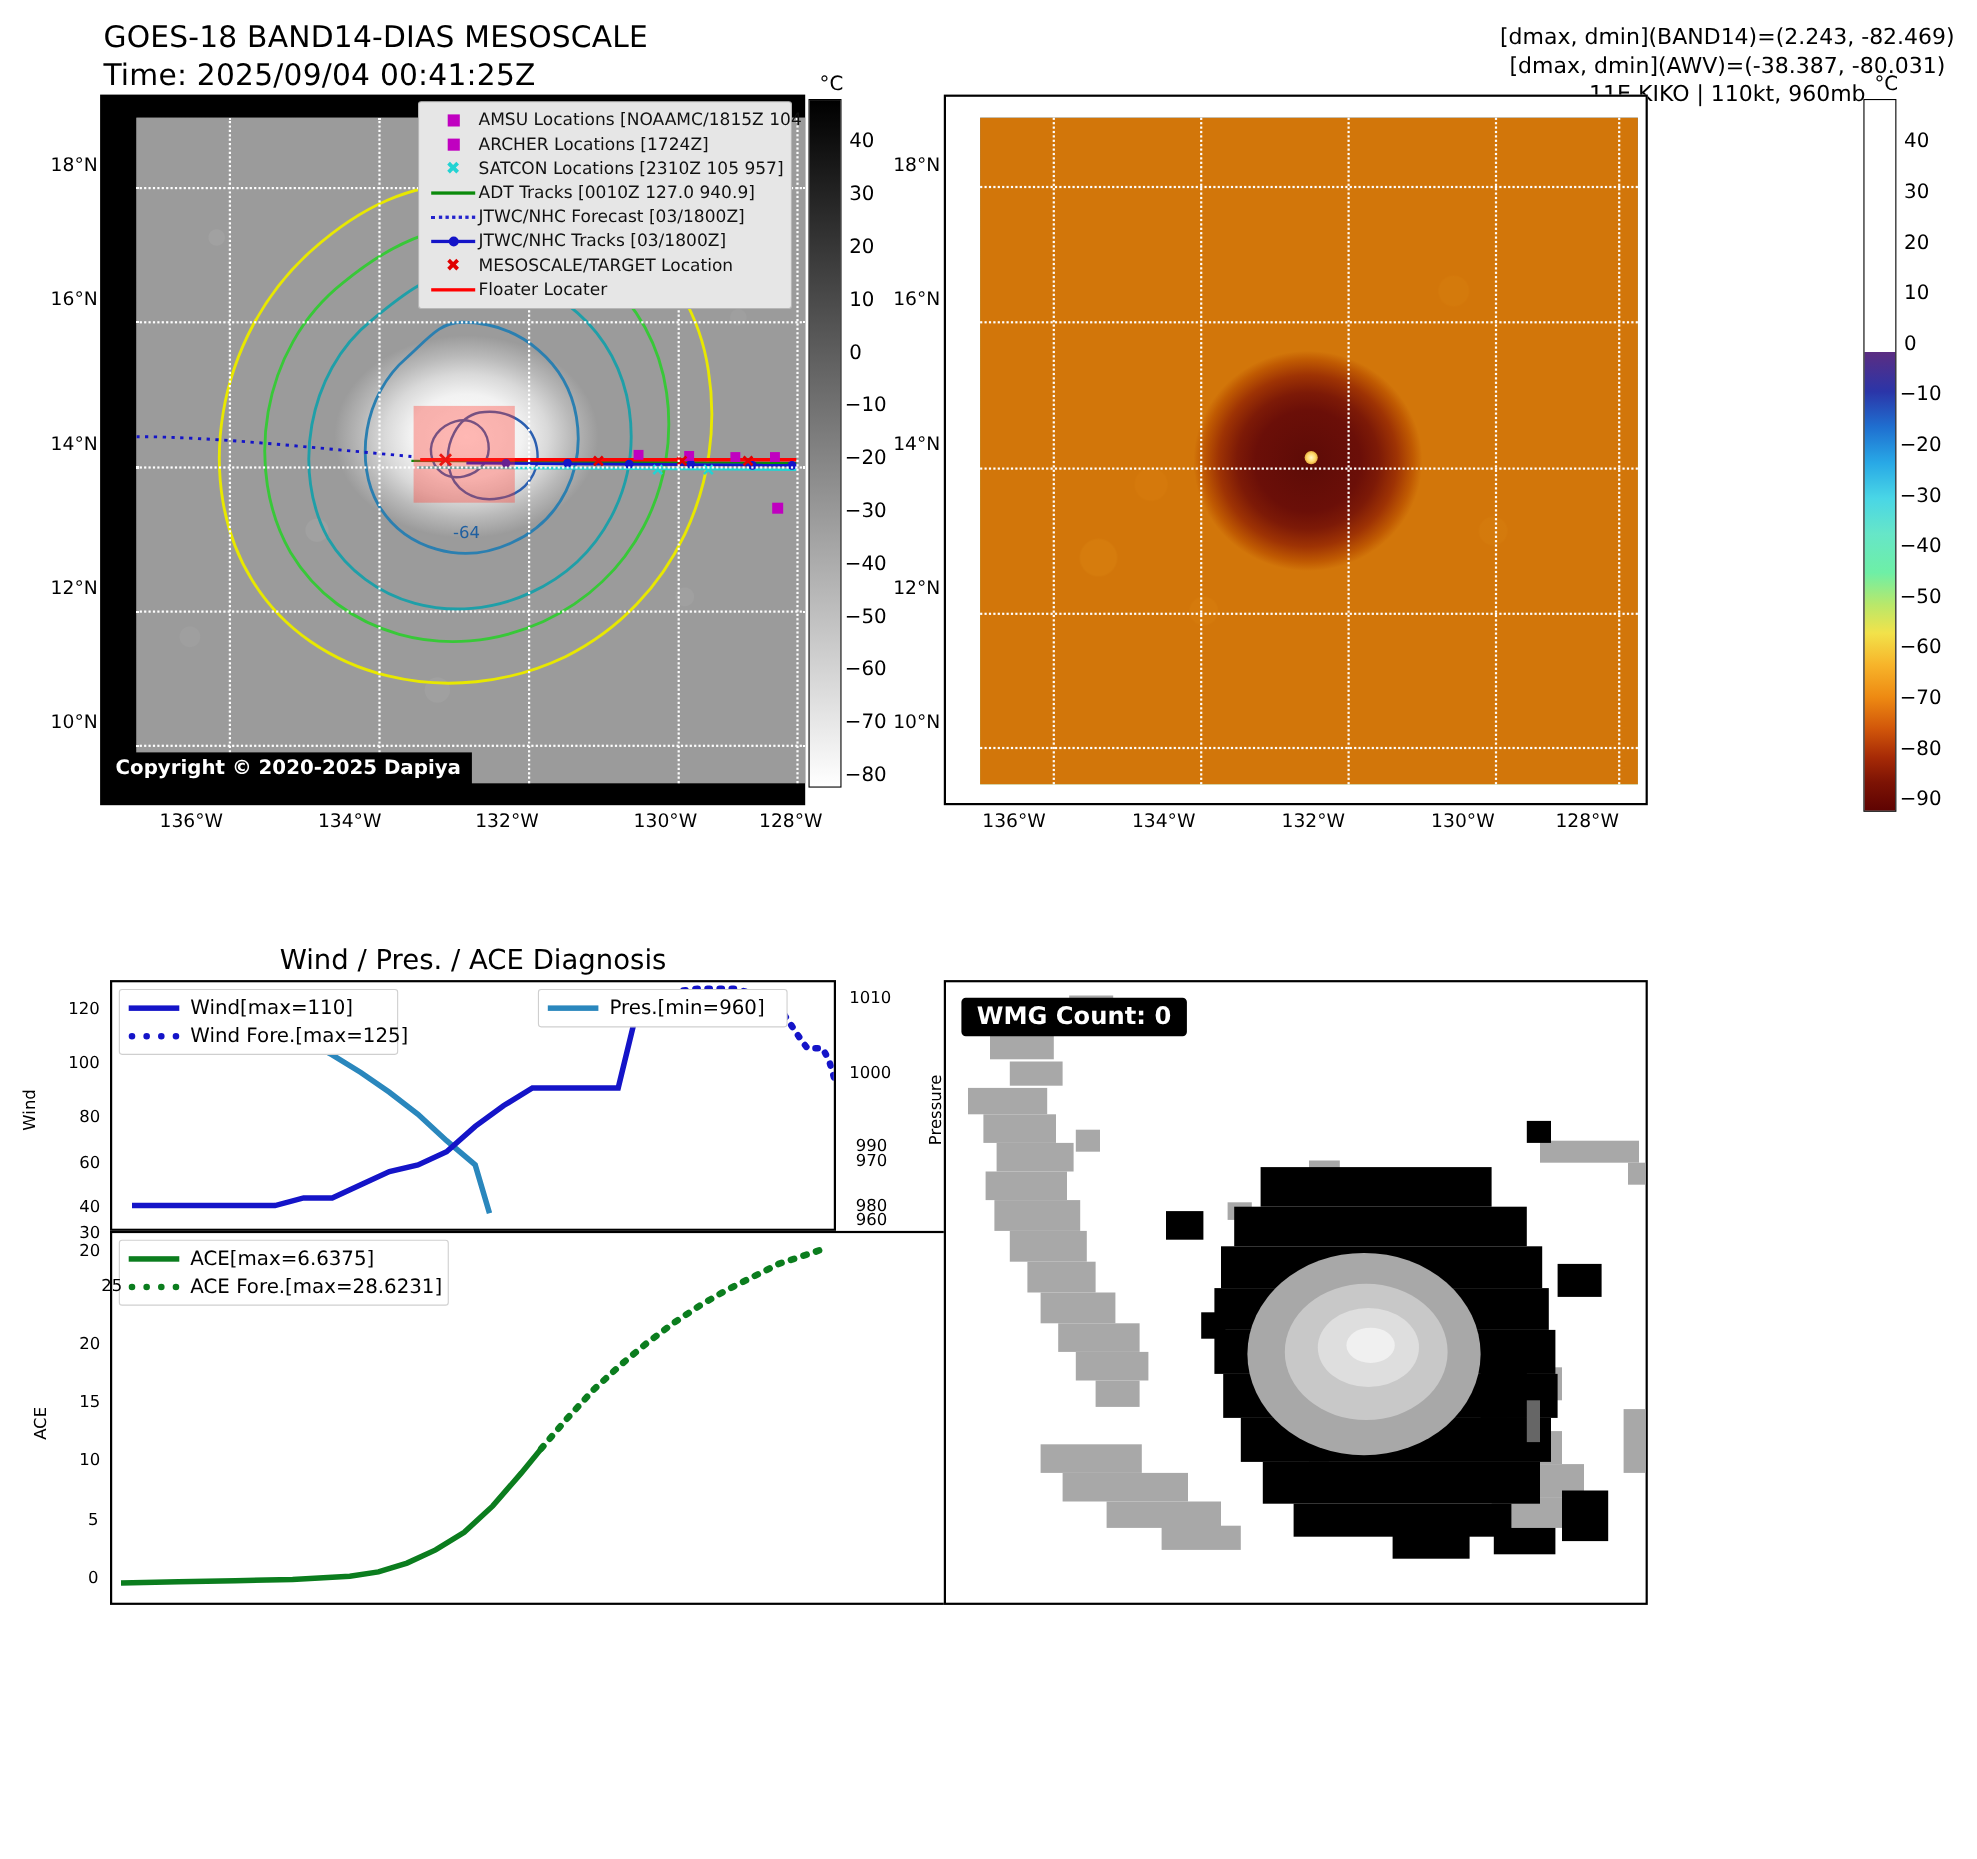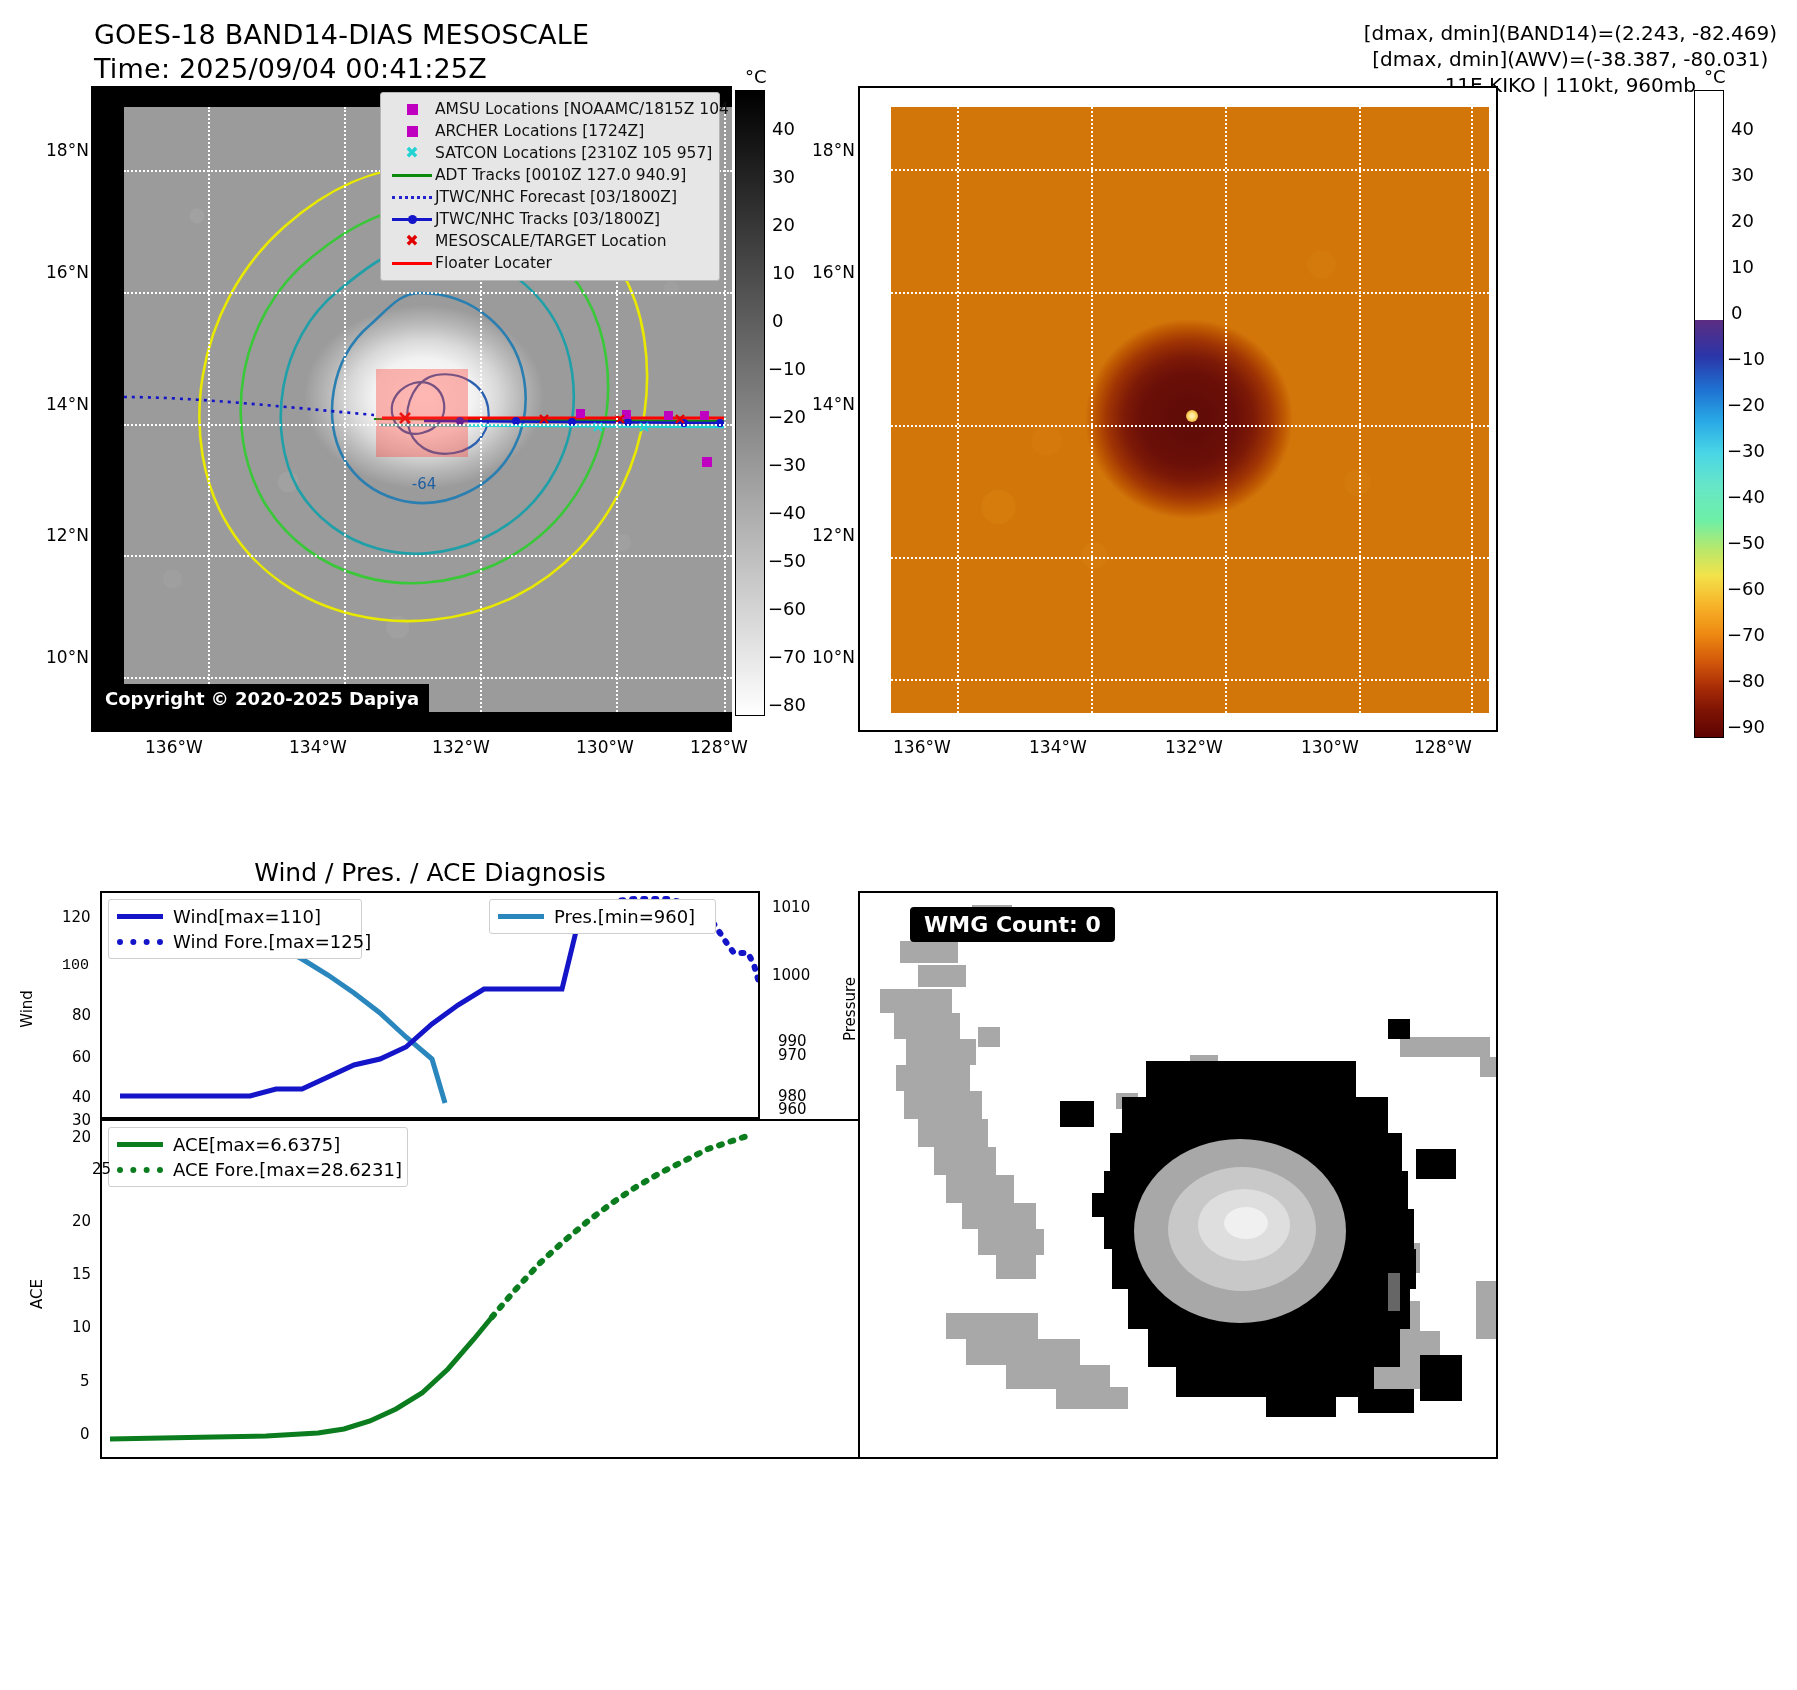--- a/index.html
+++ b/index.html
@@ -87,21 +87,21 @@
   .vlabel{position:absolute;font-size:15px;transform-origin:center;}
   .chart-legend{position:absolute;background:#fff;border:1px solid #cfcfcf;border-radius:3px;
      padding:4px 8px;box-sizing:border-box;}
   .chart-legend .row{display:flex;align-items:center;height:25px;}
   .chart-legend .sym{width:56px;flex:none;display:flex;align-items:center;}
   .chart-legend .lbl{font-size:18px;white-space:nowrap;}
 
   
   #wmg-frame{left:858px;top:891px;width:640px;height:568px;}
   #wmg-badge{position:absolute;left:14px;top:14px;background:#000;color:#fff;font-size:22px;
-     font-weight:bold;padding:5px 14px;border-radius:4px;white-space:nowrap;margin-left:36px;}
+     font-weight:bold;padding:5px 14px;border-radius:4px;white-space:nowrap;}
 </style>
 </head>
 <body>
 
 <div class="abs ttl" id="hdr-left" style="left:94px;top:18px;">
   <div>GOES-18 BAND14-DIAS MESOSCALE</div>
   <div>Time: 2025/09/04 00:41:25Z</div>
 </div>
 <div class="abs hdr-right" style="right:20px;top:20px;">
   <div>[dmax, dmin](BAND14)=(2.243, -82.469)</div>
@@ -339,21 +339,21 @@
     <div class="row">
       <span class="sym">
           <i style="display:block;width:46px;height:5px;background:#2a87bd"></i>
         </span>
       <span class="lbl">Pres.[min=960]</span>
     </div>
   </div>
 </div>
 
 <div class="abs axlabel" style="left:62px;top:908px;">120</div>
-<div class="abs axlabel" style="left:62px;top:957px;font-family:Liberation Mono, monospace;">100</div>
+<div class="abs axlabel" style="left:62px;top:957px;">100</div>
 <div class="abs axlabel" style="left:72px;top:1006px;">80</div>
 <div class="abs axlabel" style="left:72px;top:1048px;">60</div>
 <div class="abs axlabel" style="left:72px;top:1088px;">40</div>
 <div class="abs axlabel" style="left:72px;top:1128px;">20</div>
 <div class="abs vlabel" style="left:8px;top:1000px;transform:rotate(-90deg);">Wind</div>
 
 <div class="abs axlabel" style="left:772px;top:898px;">1010</div>
 <div class="abs axlabel" style="left:772px;top:966px;">1000</div>
 <div class="abs axlabel" style="left:778px;top:1032px;">990</div>
 <div class="abs axlabel" style="left:778px;top:1087px;">980</div>

